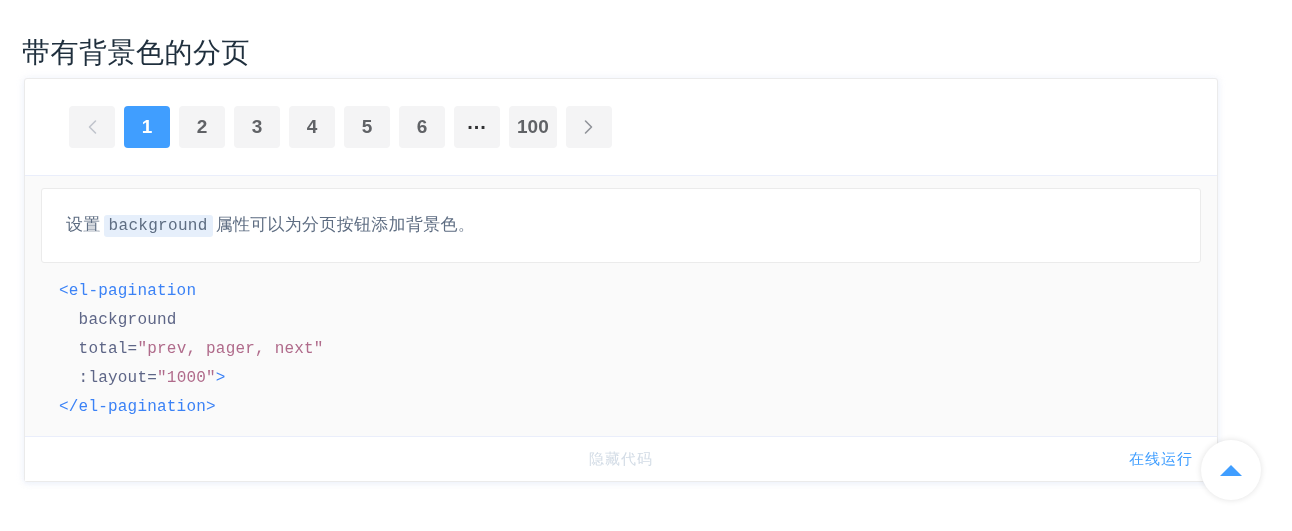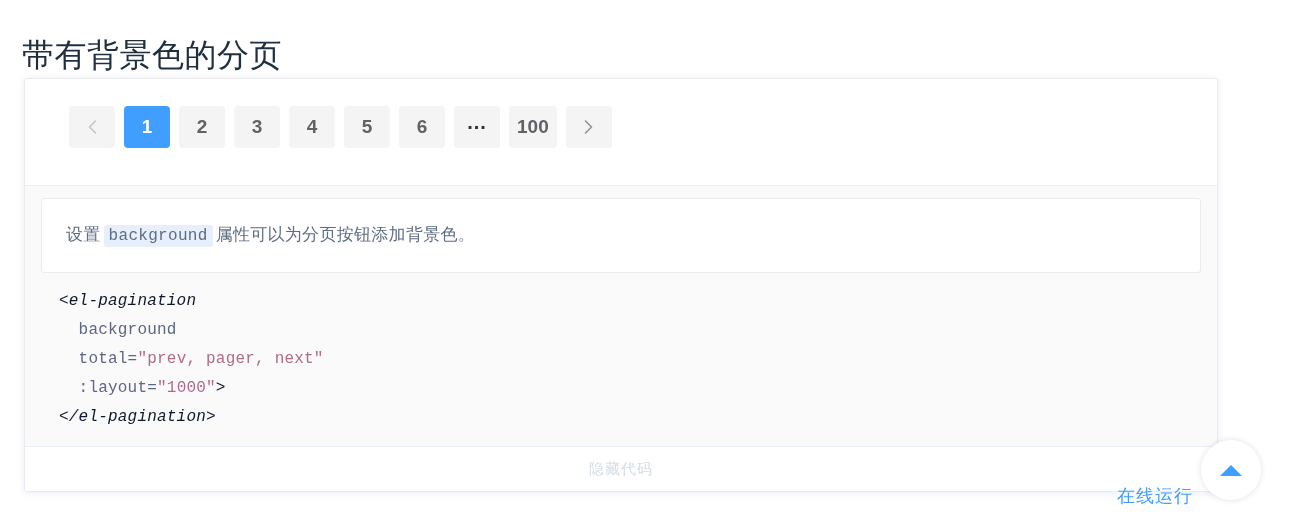--- a/index.html
+++ b/index.html
@@ -14,21 +14,21 @@
     background: #ffffff;
     font-family: "Liberation Sans", "DejaVu Sans", sans-serif;
     -webkit-font-smoothing: antialiased;
   }
 
   
   .page-title {
     position: absolute;
     left: 22px;
     top: 13px;
-    font-size: 32px;
+    font-size: 28px;
     font-weight: 400;
     color: #1f2f3d;
     letter-spacing: 0.5px;
     line-height: 42px;
     white-space: nowrap;
   }
 
   
   .demo-card {
     position: absolute;
@@ -91,21 +91,20 @@
     letter-spacing: 1px;
     font-weight: 700;
     padding-bottom: 9px;
   }
 
   
   .demo-lower {
     border-top: 1px solid #eaeefb;
     background: #fafafa;
     padding: 0;
-    margin-top: 10px;
   }
 
   .demo-description {
     margin: 12px 16px 0 16px;
     border: 1px solid #ebebeb;
     border-radius: 3px;
     background: #ffffff;
     padding: 23px 24px;
     box-sizing: border-box;
   }
@@ -138,21 +137,21 @@
   .demo-code pre {
     margin: 0;
     font-family: "Liberation Mono", "DejaVu Sans Mono", monospace;
     font-size: 16px;
     line-height: 29px;
     color: #5e6687;
     white-space: pre;
     letter-spacing: 0.2px;
   }
 
-  .tok-tag   { color: #0f172a; font-style: italic; }
+  .tok-tag   { color: #3b82f6; }
   .tok-attr  { color: #5e6687; }
   .tok-str   { color: #b06b8b; }
 
   
   .demo-control {
     border-top: 1px solid #eaeefb;
     background: #ffffff;
     height: 44px;
     position: relative;
   }
@@ -167,26 +166,25 @@
     letter-spacing: 1px;
     user-select: none;
     cursor: pointer;
     text-align: right;
   }
 
   .control-link {
     position: absolute;
     top: 13px;
     right: 24px;
-    font-size: 18px;
+    font-size: 15px;
     color: #409eff;
     letter-spacing: 1px;
     text-decoration: none;
     cursor: pointer;
-    margin-top: 24px;
   }
 
   
   .back-to-top {
     position: absolute;
     left: 1201px;
     top: 440px;
     width: 60px;
     height: 60px;
     border-radius: 50%;

